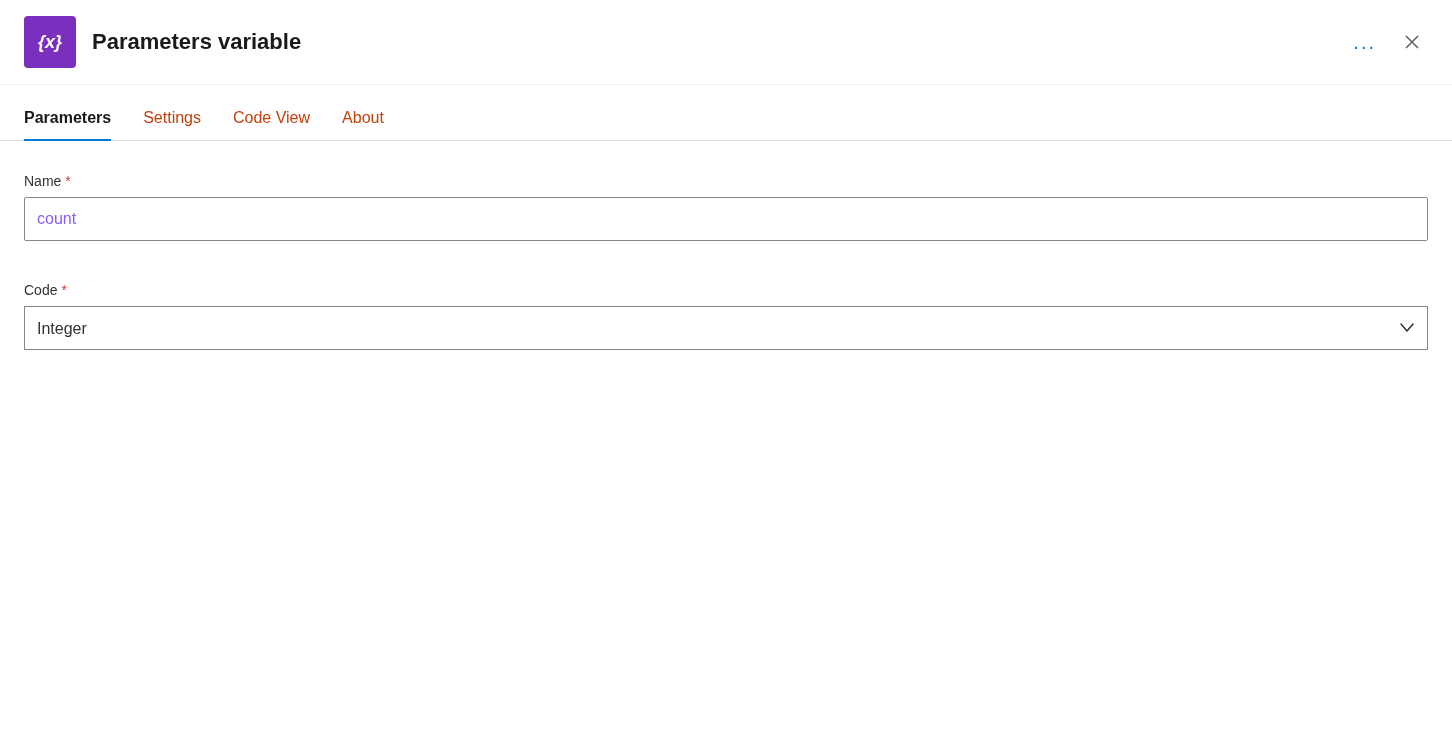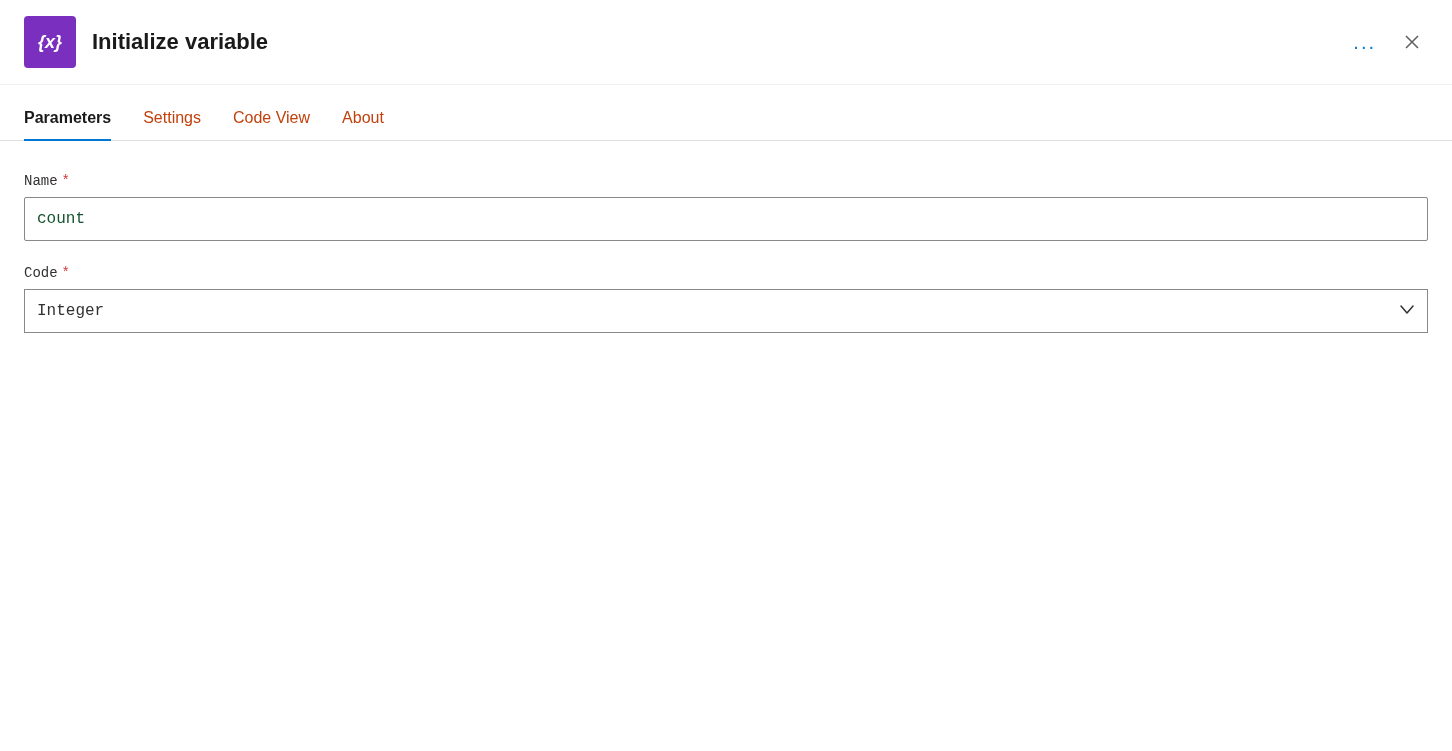--- a/index.html
+++ b/index.html
@@ -108,22 +108,21 @@
       color: #1a1a1a;
       border-bottom: 2px solid #0078d4;
     }
 
     
     .form-content {
       padding: 32px 24px;
     }
 
     .form-group {
-      margin-bottom: 24px;
-      font-family: Liberation Mono, monospace;
+      margin-bottom: 41px;
     }
 
     .form-label {
       font-size: 14px;
       font-weight: 500;
       color: #323130;
       margin-bottom: 8px;
       display: flex;
       align-items: center;
       gap: 4px;
@@ -134,21 +133,21 @@
       font-size: 14px;
     }
 
     .form-input {
       width: 100%;
       height: 44px;
       border: 1px solid #8a8886;
       border-radius: 2px;
       padding: 12px 12px;
       font-size: 16px;
-      color: #14532d;
+      color: #8b5cf6;
       font-family: inherit;
       outline: none;
     }
 
     .form-select-wrapper {
       position: relative;
       width: 100%;
     }
 
     .form-select {
@@ -178,21 +177,21 @@
     }
   </style>
 </head>
 <body>
 
 <div class="header">
   <div class="header-left">
     <div class="action-icon">
       <span>{x}</span>
     </div>
-    <span class="action-title">Initialize variable</span>
+    <span class="action-title">Parameters variable</span>
   </div>
   <div class="header-actions">
     <button class="more-button">...</button>
     <button class="close-button">
       <svg width="16" height="16" viewBox="0 0 16 16" fill="none" xmlns="http://www.w3.org/2000/svg">
         <path d="M2 2L14 14M14 2L2 14" stroke="#605e5c" stroke-width="1.5"></path>
       </svg>
     </button>
   </div>
 </div>

